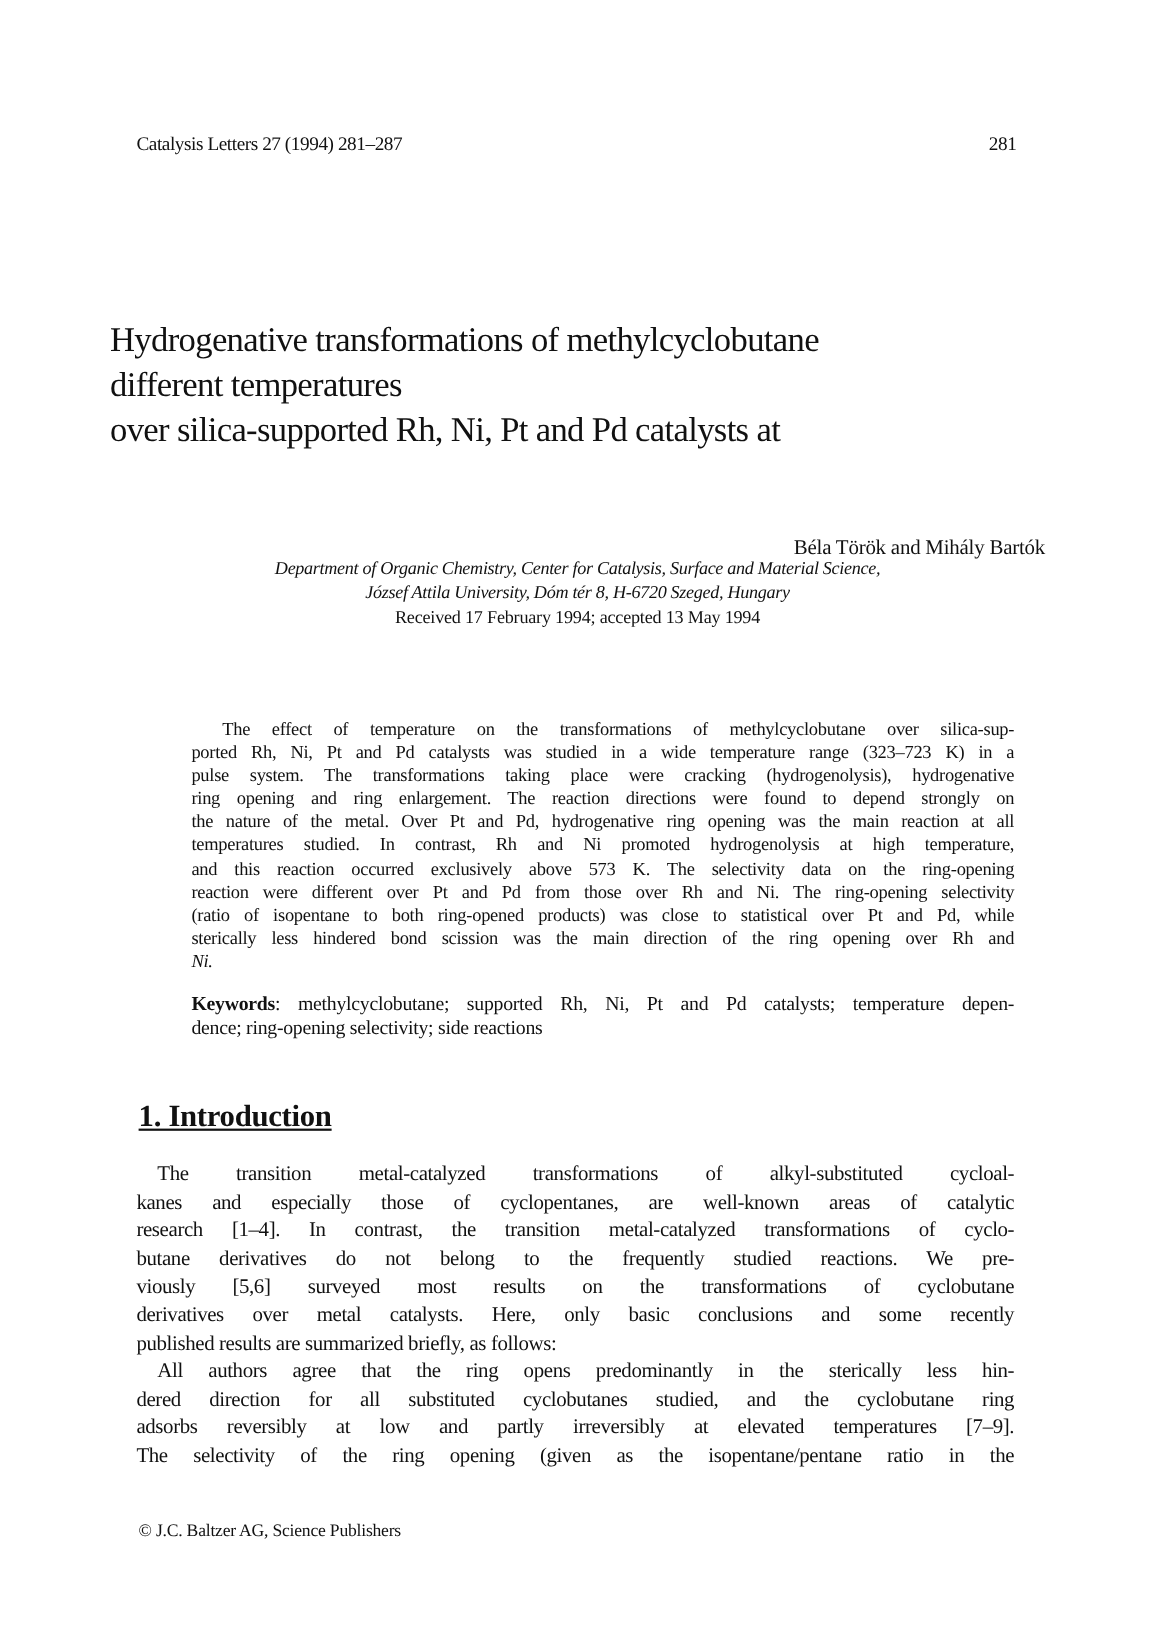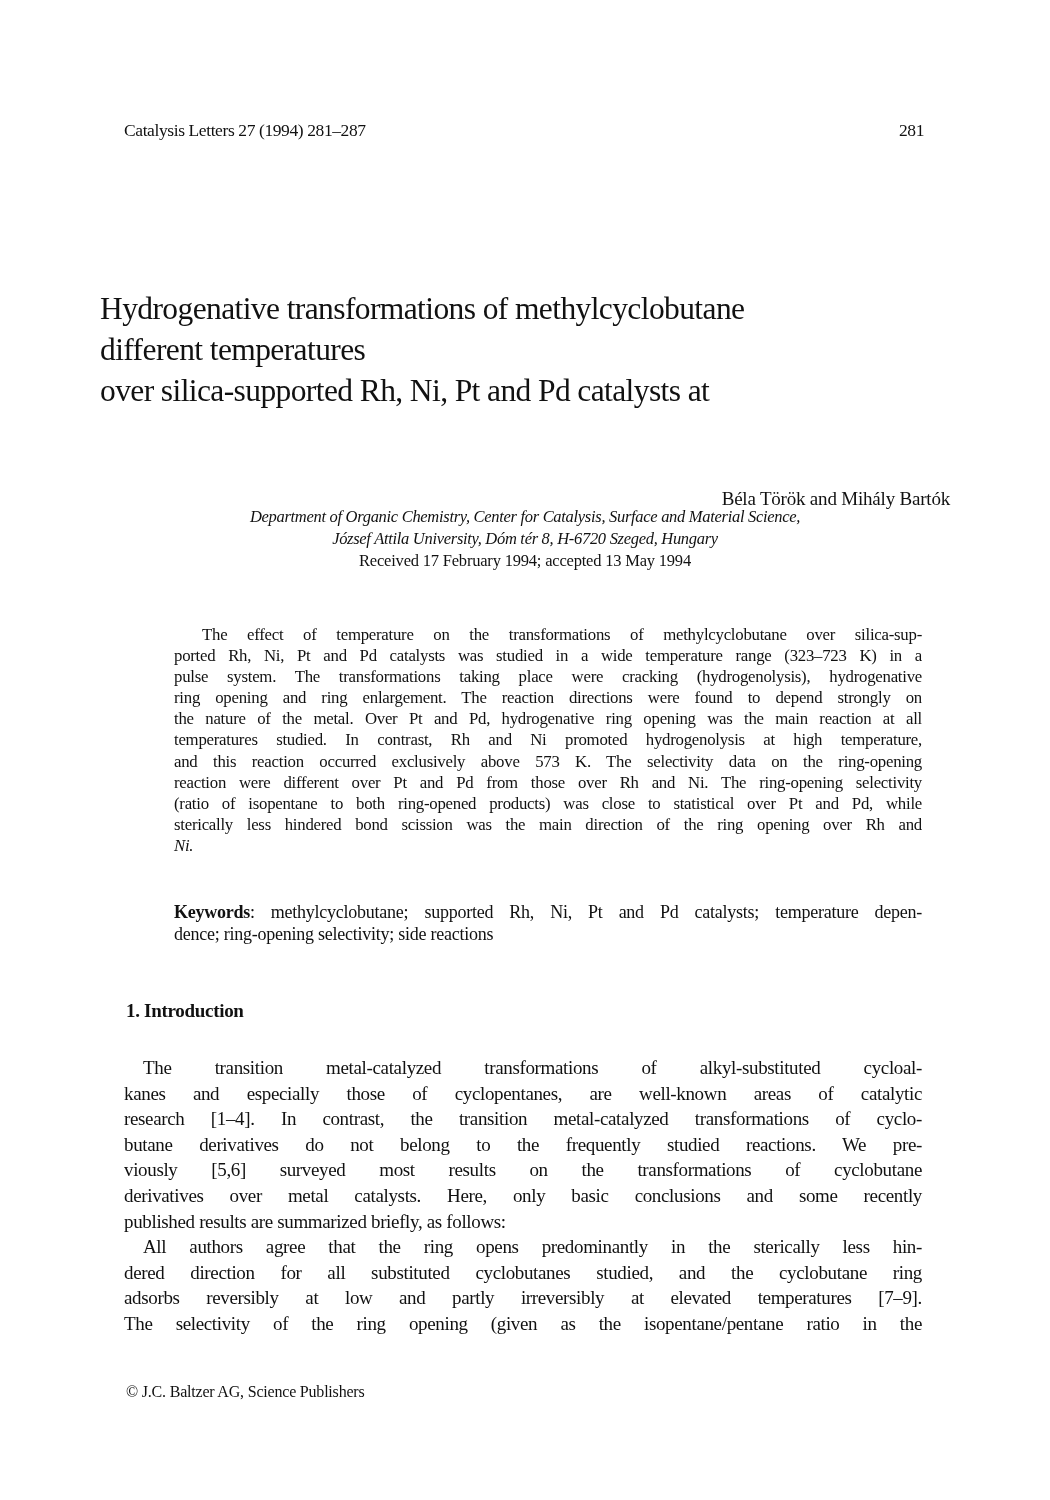--- a/index.html
+++ b/index.html
@@ -31,31 +31,31 @@
     .affil div { white-space: nowrap; }
     .received {
       left: 100px; top: 551px; width: 850px; text-align: center;
       font-size: 16.5px; letter-spacing: -0.2px;
     }
     .abstract {
       left: 174px; top: 624px; width: 748px;
       font-size: 16.8px; line-height: 21.1px; letter-spacing: -0.25px;
     }
     .abstract .line { white-space: nowrap; text-align: justify; text-align-last: justify; height: 21.1px; }
-    .abstract .line.first { text-indent: 28px; }
+    .abstract .line.first { text-indent: 28px; margin-top: 28px; }
     .abstract .line.last { text-align-last: left; font-style: italic; }
     .keywords {
       left: 174px; top: 902px; width: 748px;
       font-size: 18px; line-height: 21.5px; letter-spacing: -0.25px;
     }
     .keywords .line { white-space: nowrap; text-align: justify; text-align-last: justify; }
     .keywords .line.last { text-align-last: left; }
     .kw-label { font-weight: bold; }
     .section-heading {
-      left: 126px; top: 1000px; font-size: 19px; font-weight: bold; letter-spacing: -0.3px;
+      left: 126px; top: 1000px; font-size: 28px; font-weight: bold; letter-spacing: -0.3px; text-decoration: underline;
     }
     .body-text {
       left: 124px; top: 1055px; width: 798px;
       font-size: 19px; line-height: 25.6px; letter-spacing: -0.35px;
     }
     .body-text .line { white-space: nowrap; text-align: justify; text-align-last: justify; height: 25.6px; }
     .body-text .line.indent { text-indent: 19px; }
     .body-text .line.last { text-align-last: left; }
     .footer {
       left: 126px; top: 1383px; font-size: 16px; letter-spacing: -0.2px;

